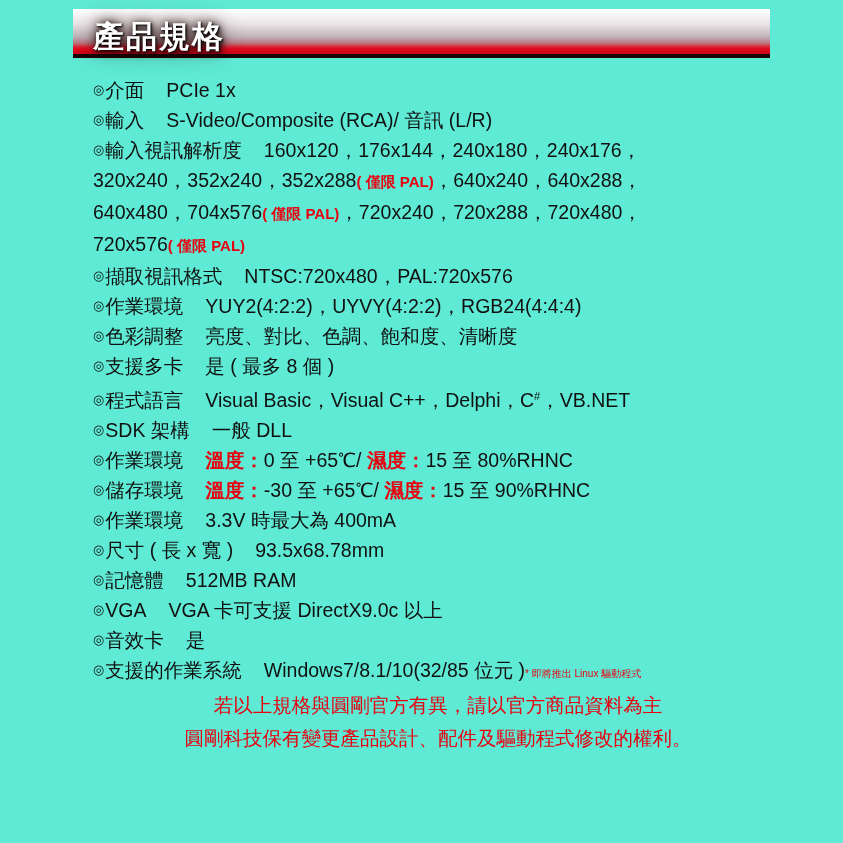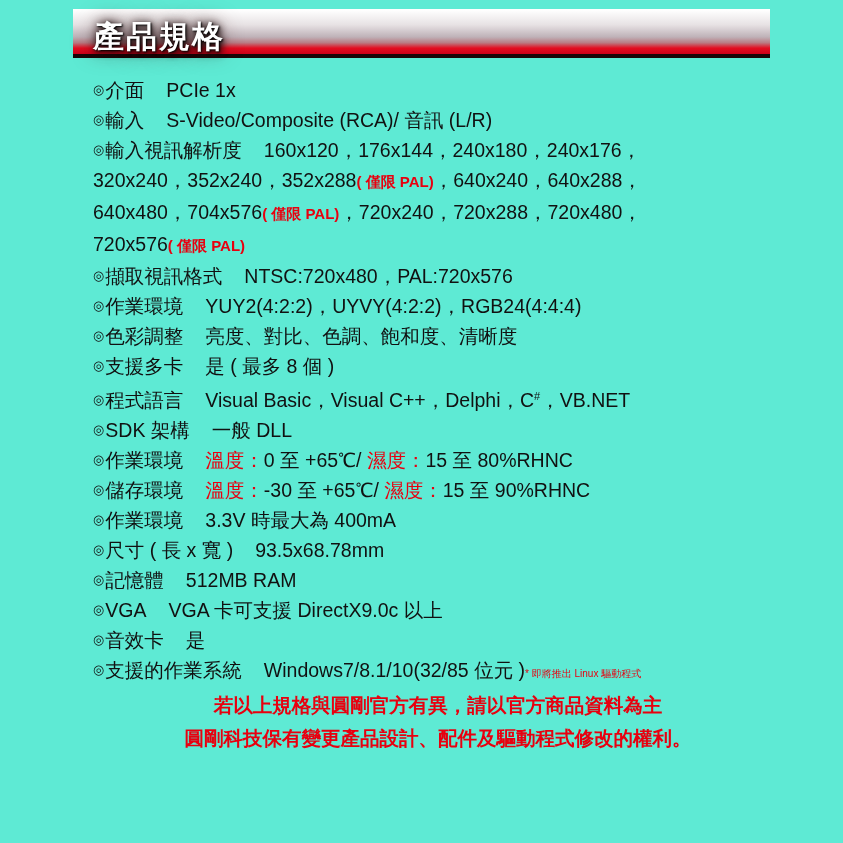--- a/index.html
+++ b/index.html
@@ -65,38 +65,38 @@
   }
   .label { color: #111111; }
   .value { margin-left: 22px; }
   .pal {
     color: #e8000f;
     font-weight: bold;
     font-size: 15px;
   }
   .red {
     color: #e8000f;
-    font-weight: normal;
+    font-weight: bold;
   }
   .note {
     color: #e8000f;
     font-weight: normal;
     font-size: 10px;
   }
   .sup {
     font-size: 11px;
     vertical-align: 7px;
   }
   
   .footer p {
     margin: 0;
     line-height: 33.2px;
     text-align: center;
     color: #e8000f;
-    font-weight: bold;
+    font-weight: normal;
     font-size: 19.5px;
   }
 </style>
 </head>
 <body>
 
 <div class="page">
 
   <div class="banner">
     <h1>產品規格</h1>

